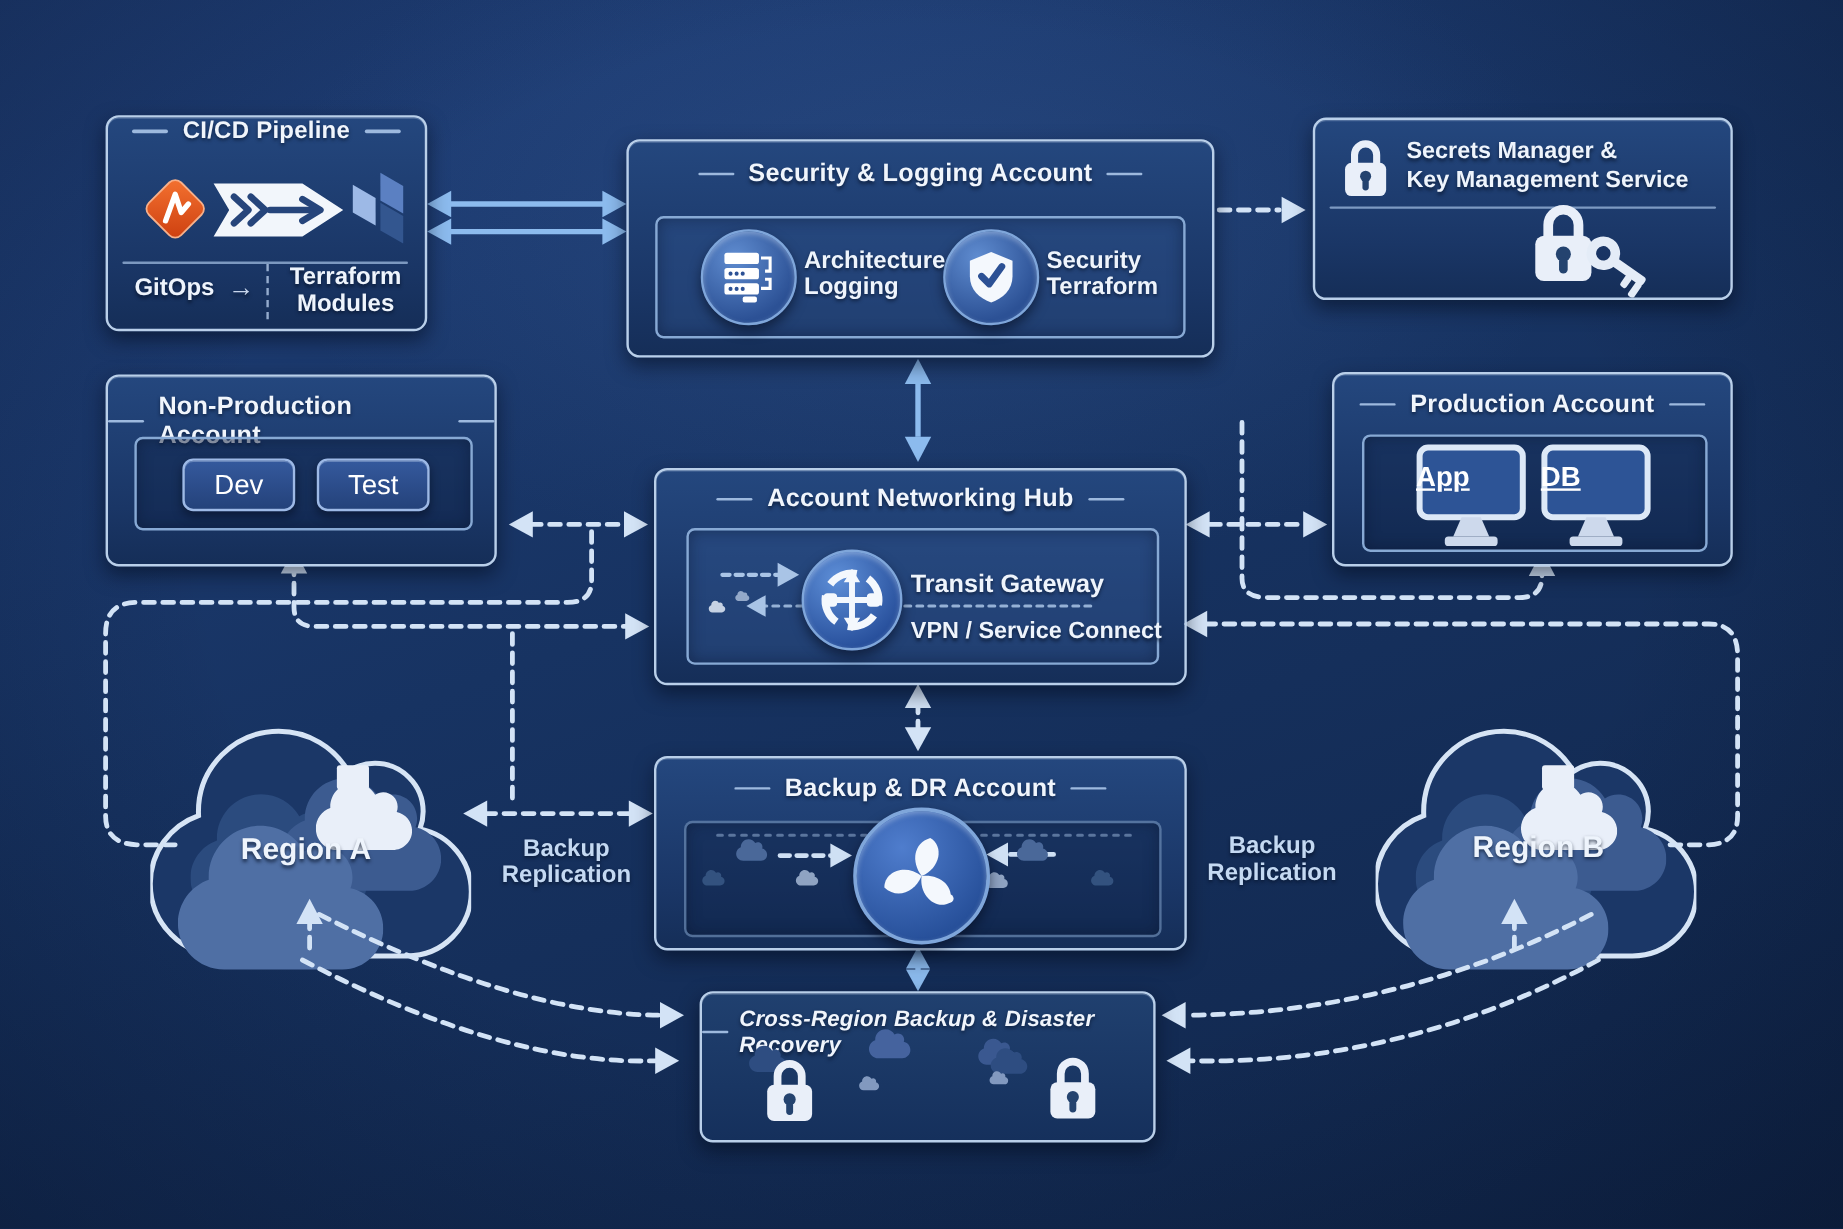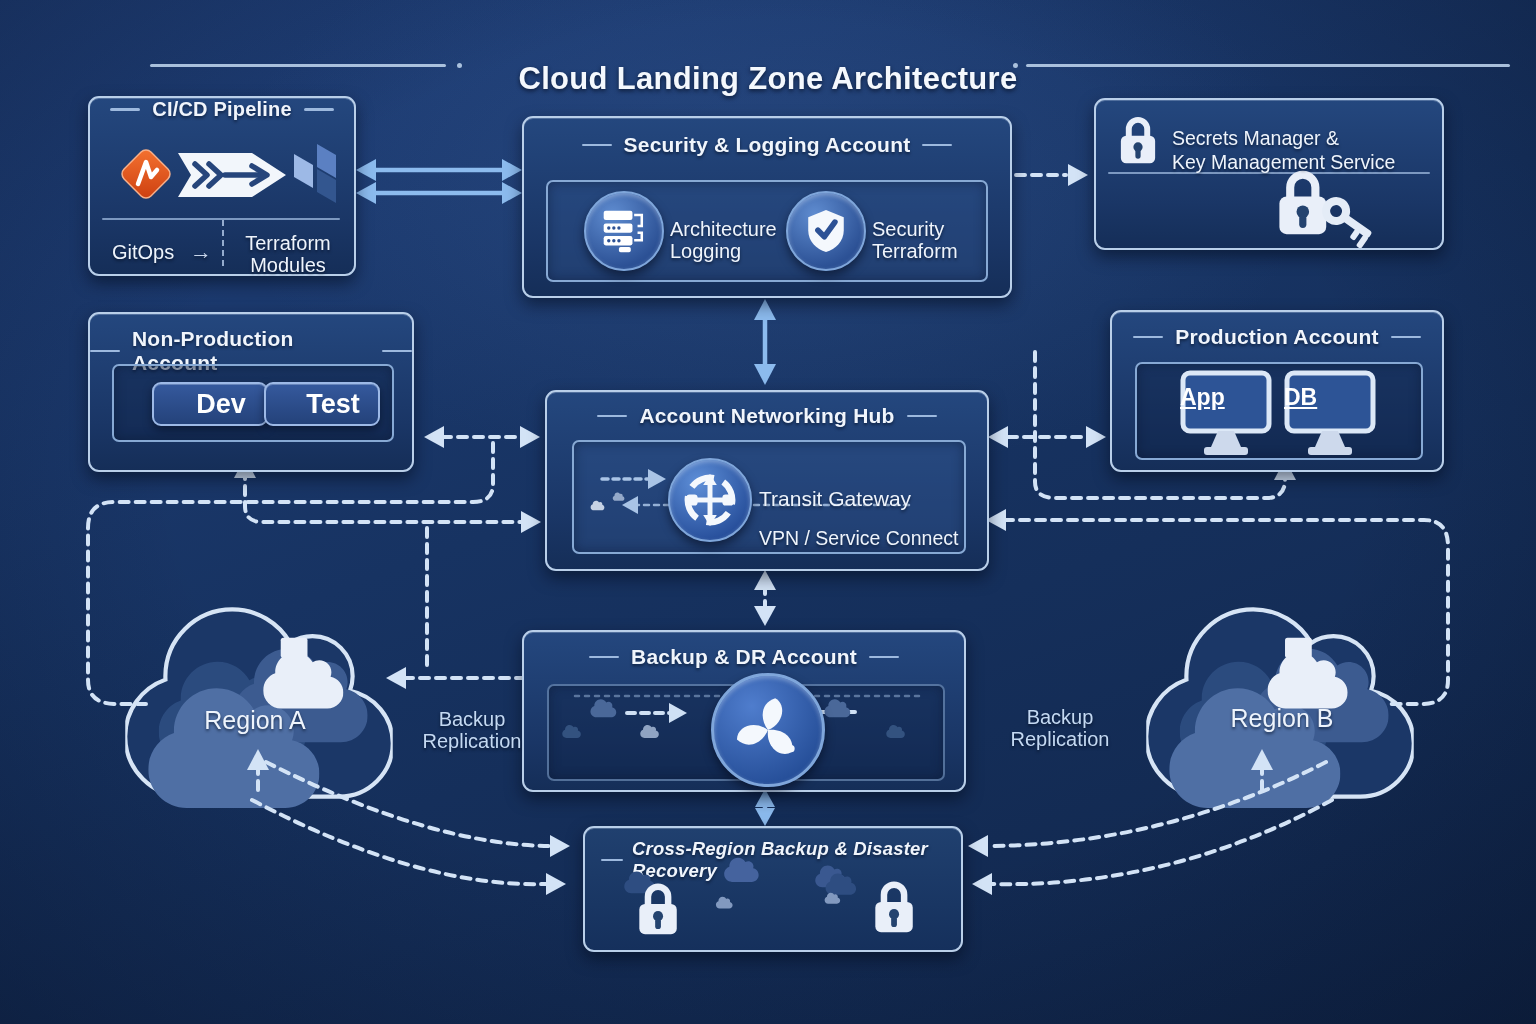--- a/index.html
+++ b/index.html
@@ -27,27 +27,26 @@
     background:rgba(46,82,140,.45);
     box-shadow:inset 0 0 12px rgba(8,20,45,.45);
   }
   .panel.dark{background:rgba(14,32,66,.38);}
   .box-title{
     position:absolute;left:0;right:0;display:flex;align-items:center;justify-content:center;
     gap:12px;font-weight:700;font-size:21px;color:#f0f5fc;letter-spacing:.2px;
     text-shadow:0 2px 3px rgba(5,15,35,.6);
   }
   .box-title .rule{width:30px;height:2.5px;background:#9db9de;border-radius:2px;flex:0 0 auto;}
-  .lbl{position:absolute;z-index:4;font-weight:400;text-shadow:0 2px 3px rgba(5,15,35,.65);margin-top:12px;}
+  .lbl{position:absolute;z-index:4;font-weight:700;text-shadow:0 2px 3px rgba(5,15,35,.65);}
   .btn{
     position:absolute;display:flex;align-items:center;justify-content:center;
-    border:2px solid #9db9e6;border-radius:9px;font-weight:700;font-size:27px;color:#fff;
+    border:2px solid #9db9e6;border-radius:9px;font-weight:400;font-size:23px;color:#fff;
     background:linear-gradient(180deg,#35599d,#24427a);
     box-shadow:0 4px 8px rgba(3,10,25,.5), inset 0 1px 0 rgba(220,235,255,.3);
-    padding-left:22px;
   }
   .circle-icon{
     position:absolute;border-radius:50%;border:2px solid #7fa6da;
     background:radial-gradient(circle at 35% 28%,#5f8cd0,#2c5195 72%);
     box-shadow:0 5px 10px rgba(3,10,25,.55), inset 0 2px 4px rgba(230,240,255,.35);
     display:flex;align-items:center;justify-content:center;
   }
   .title-wrap{position:absolute;left:0;top:40px;width:1536px;height:50px;z-index:3;}
   .main-title{
     position:absolute;left:0;right:0;top:0;text-align:center;
@@ -194,27 +193,20 @@
       <polygon points="1285,459 1274,480 1296,480"></polygon>
       <polygon points="258,749 247,770 269,770"></polygon>
       <polygon points="570,846 550,835 550,857"></polygon>
         <polygon points="566,884 546,873 546,895"></polygon>
       <polygon points="1262,749 1251,770 1273,770"></polygon>
       <polygon points="968,846 988,835 988,857"></polygon>
         <polygon points="972,884 992,873 992,895"></polygon>
     </g>
   </svg>
 
-  <div class="title-wrap">
-    <div class="trule" style="left:150px;width:296px"></div>
-    <div class="tdot" style="left:457px"></div>
-    <h1 class="main-title">Cloud Landing Zone Architecture</h1>
-    <div class="tdot" style="left:1013px"></div>
-    <div class="trule" style="left:1026px;width:484px"></div>
-  </div>
 
   <div class="box" style="left:88px;top:96px;width:264px;height:176px">
     <div class="box-title" style="top:0;font-size:20px">
       <span class="rule"></span>
       <span>CI/CD Pipeline</span>
       <span class="rule"></span>
     </div>
     <svg class="abs" style="left:28px;top:48px" width="56" height="56">
       <g transform="rotate(45 28 28)">
           <rect x="9" y="9" width="38" height="38" rx="7" fill="url(#og)" stroke="#f7b08a" stroke-width="1.5"></rect>
@@ -353,21 +345,21 @@
     </svg>
     <div class="circle-icon" style="left:121px;top:66px;width:80px;height:80px;background:radial-gradient(circle at 35% 28%,#5e8fd8,#28509c 75%)">
       <svg width="62" height="62" viewBox="0 0 100 100">
           <use href="#transit"></use>
         </svg>
     </div>
     <div class="lbl" style="left:212px;top:83px;font-size:21px">Transit Gateway</div>
     <div class="lbl" style="left:212px;top:123px;font-size:19.5px">VPN / Service Connect</div>
   </div>
 
-  <div class="box" style="left:522px;top:630px;width:440px;height:158px">
+  <div class="box" style="left:545px;top:630px;width:440px;height:158px">
     <div class="box-title" style="top:13px">
       <span class="rule"></span>
       <span>Backup &amp; DR Account</span>
       <span class="rule"></span>
     </div>
     <div class="panel dark" style="left:23px;top:52px;width:394px;height:93px;border-color:rgba(135,169,212,.55)"></div>
     <svg class="abs" style="left:23px;top:52px;overflow:visible" width="394" height="96">
       <g stroke="#9db9de" fill="none" stroke-linecap="round">
         <line x1="28" y1="12" x2="225" y2="12" stroke-width="2.5" stroke-dasharray="4 6" opacity=".5"></line>
         <line x1="248" y1="12" x2="378" y2="12" stroke-width="2.5" stroke-dasharray="4 6" opacity=".5"></line>
@@ -390,21 +382,21 @@
       </g>
     </svg>
   </div>
   <div class="circle-icon" style="left:711px;top:673px;width:108px;height:108px;z-index:4;background:radial-gradient(circle at 35% 28%,#4f7dcd,#27509a 75%);border-width:3px">
     <svg width="72" height="72" viewBox="0 0 100 100">
         <use href="#pinwheel"></use>
       </svg>
   </div>
 
   <div class="box" style="left:583px;top:826px;width:376px;height:122px;background:linear-gradient(180deg,#20406f,#15305c)">
-    <div class="box-title" style="top:10px;font-size:18.5px;font-style:italic;gap:9px;justify-content:space-between;padding-left:16px">
+    <div class="box-title" style="top:10px;font-size:18.5px;font-style:italic;gap:9px;justify-content:space-between;padding-left:0">
       <span class="rule" style="width:22px"></span>
       <span>Cross-Region Backup &amp; Disaster Recovery</span>
     </div>
     <svg class="abs" style="left:0;top:34px;overflow:visible" width="376" height="92">
       <use href="#cloud" transform="translate(100,-6) scale(0.30)" fill="#45639e"></use>
       <use href="#cloud" transform="translate(195,2) scale(0.27)" fill="#3a5890"></use>
       <use href="#cloud" transform="translate(4,8) scale(0.27)" fill="#2e4d81"></use>
       <use href="#cloud" transform="translate(206,10) scale(0.265)" fill="#2e4d81"></use>
       <use href="#cloud" transform="translate(112,34) scale(0.145)" fill="#8299bf"></use>
       <use href="#cloud" transform="translate(222,30) scale(0.135)" fill="#8299bf"></use>

